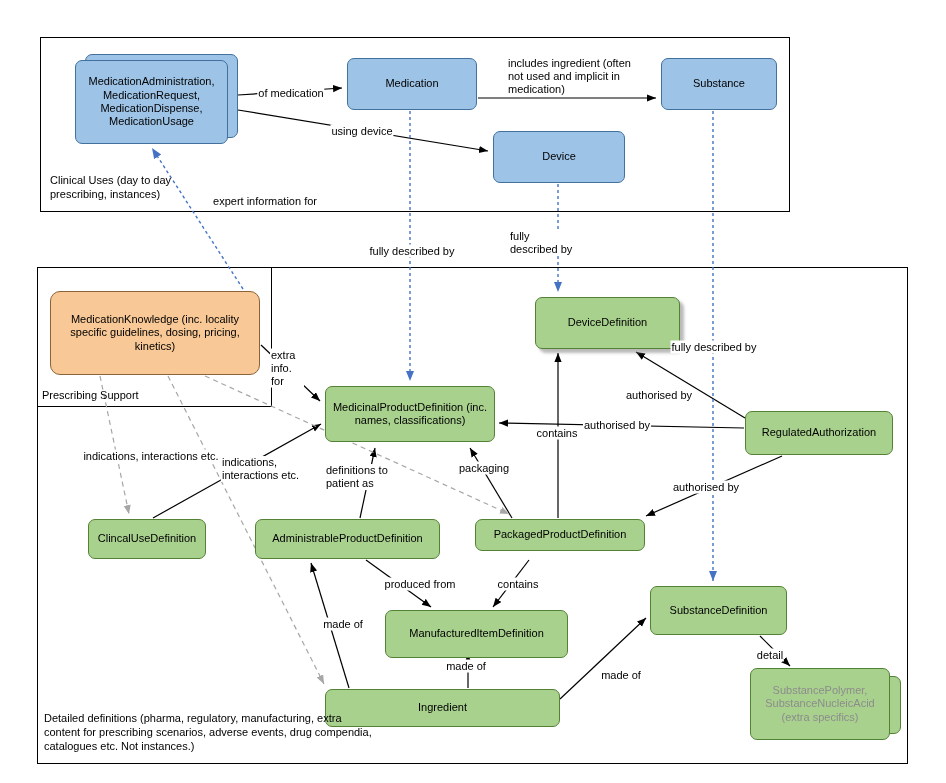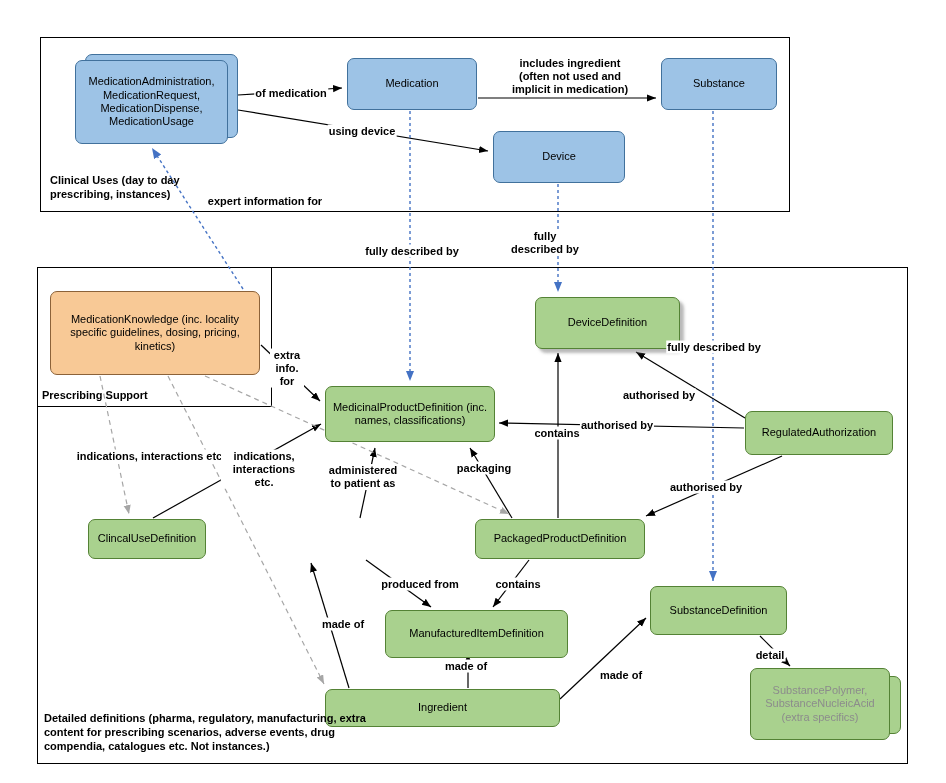--- a/index.html
+++ b/index.html
@@ -1,31 +1,31 @@
 <!DOCTYPE html>
 <html style="--clinical-fill: #9DC3E6; --clinical-border: #41719C; --definition-fill: #A9D18E; --definition-border: #548235; --knowledge-fill: #F8C996; --knowledge-border: #8C6239; --blue-dash: #4472C4; --gray-dash: #A6A6A6; --arrow-color: #000000; --muted-text: #8C8C8C;"><head>
 <meta charset="utf-8">
 <style>
   * { margin:0; padding:0; box-sizing:border-box; }
   body { font-family:"Liberation Sans", sans-serif; background:#fff; }
   .canvas { position:relative; width:946px; height:783px; background:#fff; overflow:hidden; }
   .frame { position:absolute; border:1.5px solid #000; background:transparent; z-index:1; }
-  .frame-label { position:absolute; font-size:11px; line-height:1.25; color:#000; z-index:4;font-weight:bold; }
+  .frame-label { position:absolute; font-size:11px; line-height:1.25; color:#000; z-index:4; }
   svg.edges { position:absolute; left:0; top:0; z-index:2; }
   .node { position:absolute; z-index:3; display:flex; align-items:center; justify-content:center;
           text-align:center; font-size:11px; line-height:1.22; border-radius:7px;
           border:1.4px solid #000; padding:2px 5px; color:#000; }
   .blue   { background:var(--clinical-fill);  border-color:var(--clinical-border); }
   .green  { background:var(--definition-fill); border-color:var(--definition-border); }
-  .orange { background:var(--knowledge-fill); border-color:var(--knowledge-border); }
+  .orange { background:var(--knowledge-fill); border-color:var(--knowledge-border);border-radius:10px; }
   .shadow { box-shadow:4px 4px 3px rgba(130,130,130,.55);margin-left:48px; }
   .muted  { color:var(--muted-text); }
   .elabel { position:absolute; z-index:4; font-size:11px; line-height:1.18; background:#fff;
-            color:#000; text-align:center; transform:translate(-50%,-50%);
-            white-space:nowrap; padding:0 1px;font-weight:bold; }
+            color:#000; text-align:left; transform:translate(-50%,-50%);
+            white-space:nowrap; padding:0 1px; }
   .elabel.wrap { white-space:normal; }
   .edge-solid { stroke:#000; stroke-width:1.2; fill:none; }
   .edge-blue  { stroke:var(--blue-dash); stroke-width:1.4; fill:none; stroke-dasharray:3 3; }
   .edge-gray  { stroke:var(--gray-dash); stroke-width:1.2; fill:none; stroke-dasharray:5 4; }
 </style>
 </head>
 <body>
 
 <div class="canvas">
 
@@ -85,42 +85,43 @@
   <div class="node blue" style="left:75px;top:60px;width:153px;height:84px">MedicationAdministration, MedicationRequest, MedicationDispense, MedicationUsage</div>
   <div class="node blue" style="left:661px;top:58px;width:116px;height:52px">Substance</div>
   <div class="node blue" style="left:493px;top:131px;width:132px;height:52px">Device</div>
 
   <div class="node orange" style="left:50px;top:291px;width:210px;height:84px">MedicationKnowledge (inc. locality specific guidelines, dosing, pricing, kinetics)</div>
 
   <div class="node green shadow" style="left:487px;top:297px;width:145px;height:52px">DeviceDefinition</div>
   <div class="node green" style="left:325px;top:386px;width:170px;height:56px">MedicinalProductDefinition (inc. names, classifications)</div>
   <div class="node green" style="left:745px;top:411px;width:148px;height:44px">RegulatedAuthorization</div>
   <div class="node green" style="left:88px;top:519px;width:118px;height:40px">ClincalUseDefinition</div>
-  <div class="node green" style="left:475px;top:519px;width:170px;height:40px">PackagedProductDefinition</div>
+  <div class="node green" style="left:255px;top:519px;width:185px;height:40px">AdministrableProductDefinition</div>
+  <div class="node green" style="left:475px;top:519px;width:170px;height:32px">PackagedProductDefinition</div>
   <div class="node green" style="left:650px;top:586px;width:137px;height:49px">SubstanceDefinition</div>
   <div class="node green" style="left:385px;top:610px;width:183px;height:48px">ManufacturedItemDefinition</div>
   <div class="node green" style="left:325px;top:689px;width:235px;height:38px">Ingredient</div>
 
   <div class="node green" style="left:761px;top:676px;width:140px;height:58px"></div>
   <div class="node green muted" style="left:750px;top:668px;width:140px;height:72px">SubstancePolymer, SubstanceNucleicAcid (extra specifics)</div>
 
   <div class="elabel" style="left:291px;top:93px">of medication</div>
   <div class="elabel wrap" style="left:570px;top:76px;width:126px">includes ingredient (often not used and implicit in medication)</div>
   <div class="elabel" style="left:362px;top:131px">using device</div>
   <div class="elabel" style="left:265px;top:201px">expert information for</div>
   <div class="elabel" style="left:412px;top:251px">fully described by</div>
   <div class="elabel wrap" style="left:545px;top:243px;width:72px">fully described by</div>
   <div class="elabel" style="left:714px;top:347px">fully described by</div>
   <div class="elabel wrap" style="left:287px;top:368px;width:34px">extra info. for</div>
   <div class="elabel" style="left:659px;top:395px">authorised by</div>
   <div class="elabel" style="left:617px;top:425px">authorised by</div>
   <div class="elabel" style="left:706px;top:487px">authorised by</div>
   <div class="elabel" style="left:557px;top:433px">contains</div>
   <div class="elabel" style="left:484px;top:468px">packaging</div>
-  <div class="elabel wrap" style="left:363px;top:477px;width:76px">administered to patient as</div>
+  <div class="elabel wrap" style="left:363px;top:477px;width:76px">definitions to patient as</div>
   <div class="elabel" style="left:151px;top:456px">indications, interactions etc.</div>
   <div class="elabel wrap" style="left:264px;top:469px;width:86px">indications, interactions etc.</div>
   <div class="elabel" style="left:420px;top:584px">produced from</div>
   <div class="elabel" style="left:518px;top:584px">contains</div>
   <div class="elabel" style="left:343px;top:624px">made of</div>
   <div class="elabel" style="left:466px;top:666px">made of</div>
   <div class="elabel" style="left:621px;top:675px">made of</div>
   <div class="elabel" style="left:770px;top:655px">detail</div>
 
 </div>

